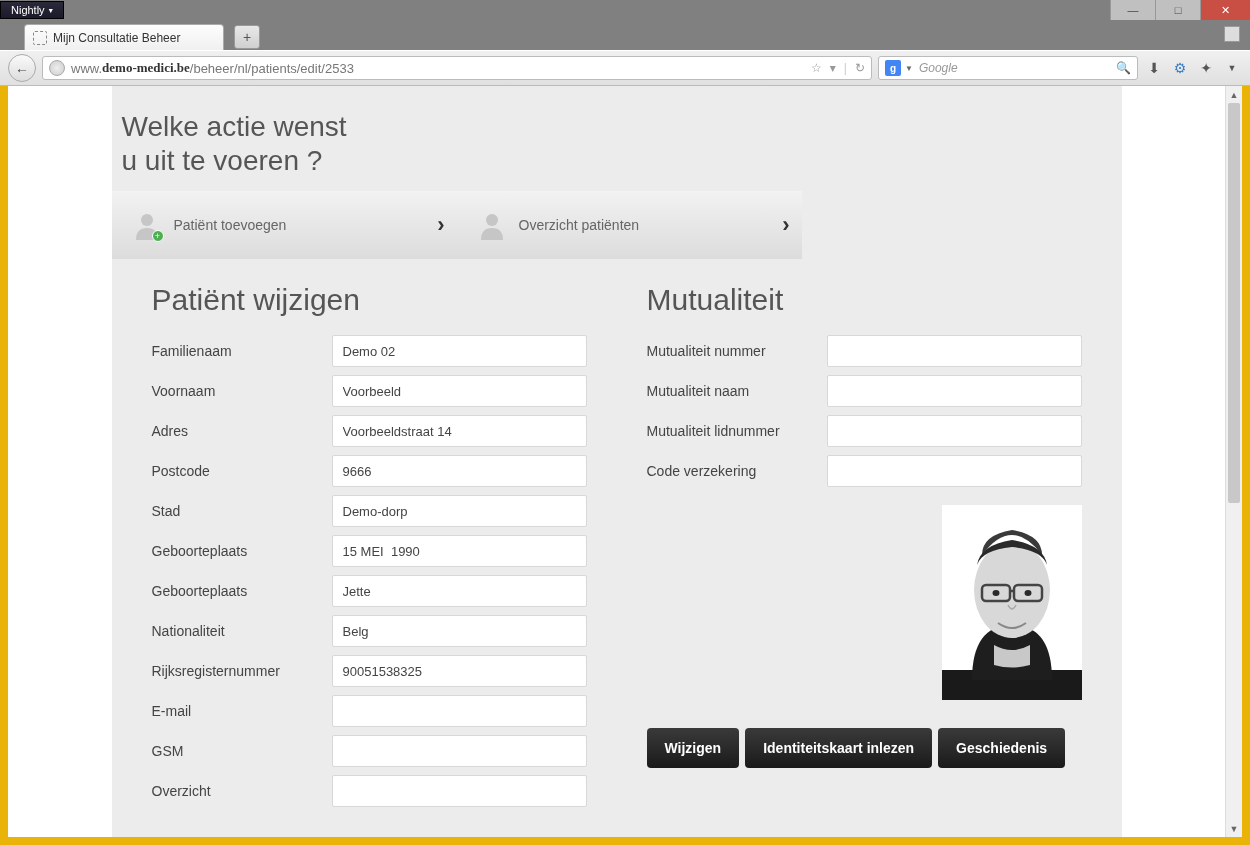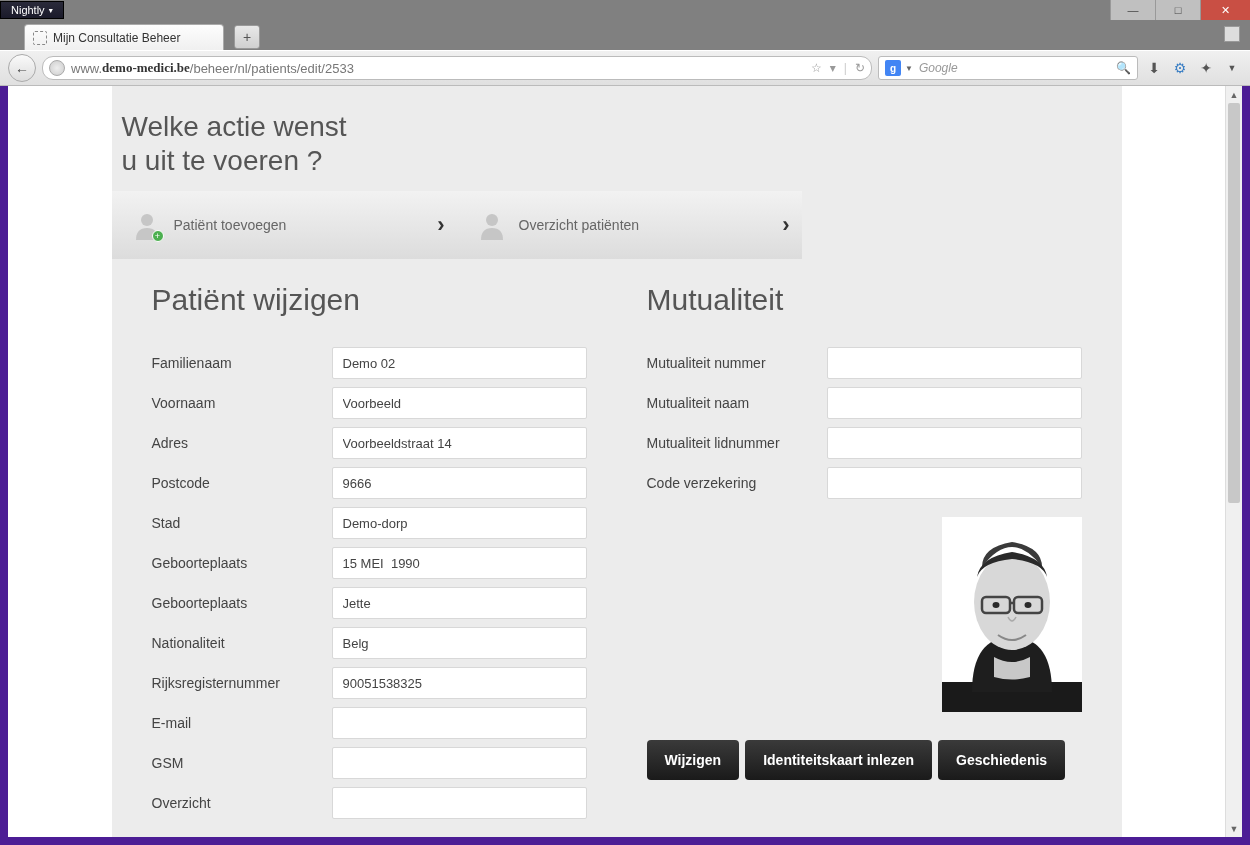--- a/index.html
+++ b/index.html
@@ -1,31 +1,31 @@
 <!DOCTYPE html>
 <html><head>
 <meta charset="utf-8">
 <style>
 * { box-sizing: border-box; margin: 0; padding: 0; }
 body { font-family: "Segoe UI", Arial, sans-serif; background: #808080; overflow: hidden; }
-.window { width: 1250px; height: 845px; background: #4c1d95; position: relative; }
+.window { width: 1250px; height: 845px; background: #eab308; position: relative; }
 .titlebar { height: 20px; background: #808080; display: flex; align-items: center; padding: 0 0; }
 .nightly-btn { background: linear-gradient(#2a2a3a,#1a1a2a); color: #fff; font-size: 11px; padding: 2px 10px; border: 1px solid #000; display: flex; align-items: center; gap: 4px; }
 .nightly-btn::after { content: "▾"; font-size: 8px; }
 .win-controls { position: absolute; right: 0; top: 0; display: flex; }
 .win-btn { width: 45px; height: 20px; display: flex; align-items: center; justify-content: center; font-size: 11px; color: #444; background: #c0c0c0; border-left: 1px solid #999; }
 .win-btn.close { background: #c94f44; color: #fff; width: 50px; }
 .tabbar { height: 30px; background: #808080; display: flex; align-items: flex-end; padding-left: 24px; gap: 4px; position: relative; }
 .tab { background: linear-gradient(#fdfdfd,#f0f0f0); border: 1px solid #aaa; border-bottom: none; border-radius: 4px 4px 0 0; height: 26px; padding: 0 30px 0 8px; display: flex; align-items: center; font-size: 12px; color: #333; min-width: 200px; position: relative; }
 .tab-icon { width: 14px; height: 14px; border: 1px dashed #888; border-radius: 2px; margin-right: 6px; }
 .newtab { width: 26px; height: 24px; background: linear-gradient(#e8e8e8,#d0d0d0); border: 1px solid #999; border-radius: 3px; display: flex; align-items: center; justify-content: center; font-size: 14px; color: #555; margin-bottom: 1px; margin-left: 6px; }
 .tab-end { position: absolute; right: 10px; top: 6px; width: 16px; height: 16px; border: 1px solid #999; background: #ddd; }
 .urlbar-row { height: 36px; background: linear-gradient(#f0f0f0,#e0e0e0); border-top: 1px solid #fff; border-bottom: 1px solid #bbb; display: flex; align-items: center; padding: 0 8px; gap: 6px; }
 .back-btn { width: 28px; height: 28px; border-radius: 50%; background: linear-gradient(#fafafa,#ddd); border: 1px solid #aaa; display: flex; align-items: center; justify-content: center; font-size: 14px; color: #444; }
-.urlbar { flex: 1; height: 24px; background: #fff; border: 1px solid #bbb; border-radius: 11px; display: flex; align-items: center; padding: 0 6px; font-size: 13px; color: #777; }
+.urlbar { flex: 1; height: 24px; background: #fff; border: 1px solid #bbb; border-radius: 3px; display: flex; align-items: center; padding: 0 6px; font-size: 13px; color: #777; }
 .urlbar .globe { width: 16px; height: 16px; border-radius: 50%; border: 1px solid #aaa; margin-right: 6px; background: radial-gradient(#eee,#ccc); }
 .urlbar .domain { color: #333; font-weight: 600; font-family: Liberation Serif, serif; }
 .urlbar .right-icons { margin-left: auto; display: flex; gap: 8px; align-items: center; color: #999; font-size: 12px; }
 .searchbox { width: 260px; height: 24px; background: #fff; border: 1px solid #bbb; border-radius: 3px; display: flex; align-items: center; padding: 0 6px; font-size: 12px; color: #888; }
 .g-icon { width: 16px; height: 16px; background: #4285f4; color: #fff; font-size: 10px; font-weight: bold; display: flex; align-items: center; justify-content: center; border-radius: 2px; margin-right: 4px; }
 .searchbox .dd { font-size: 8px; color: #666; margin-right: 6px; }
 .searchbox .mag { margin-left: auto; color: #888; }
 .toolbar-icon { width: 20px; height: 20px; display: flex; align-items: center; justify-content: center; color: #555; font-size: 14px; }
 .content-area { position: absolute; top: 86px; left: 8px; right: 8px; bottom: 8px; background: #fff; overflow: hidden; }
 .scrollbar-v { position: absolute; right: 0; top: 0; bottom: 0; width: 17px; background: #f0f0f0; border-left: 1px solid #ddd; }
@@ -35,21 +35,21 @@
 .page-inner { width: 1010px; margin: 0 auto; background: #ececec; min-height: 100%; padding: 0; position: relative; }
 .heading { font-size: 28px; font-weight: 300; color: #555; padding: 24px 0 14px 10px; line-height: 1.2; }
 .action-strip { background: linear-gradient(#f2f2f2,#dcdcdc); height: 68px; display: flex; align-items: center; width: 690px; }
 .action-item { flex: 1; display: flex; align-items: center; gap: 12px; padding: 0 20px; color: #666; font-size: 14px; position: relative; }
 .person-icon { width: 30px; height: 30px; position: relative; }
 .person-icon svg { width: 30px; height: 30px; }
 .plus-badge { position: absolute; bottom: -2px; right: -2px; width: 12px; height: 12px; background: #4caf50; border-radius: 50%; color: #fff; font-size: 9px; display: flex; align-items: center; justify-content: center; border: 1px solid #fff; }
 .action-item .chev { position: absolute; right: 12px; font-size: 22px; font-weight: bold; color: #333; }
 .columns { display: flex; gap: 60px; padding: 0 40px; }
 .col { flex: 1; }
-.section-title { font-size: 30px; font-weight: 300; color: #555; margin: 24px 0 30px 0; }
+.section-title { font-size: 30px; font-weight: 300; color: #555; margin: 24px 0 18px 0; }
 .form-row { display: flex; align-items: center; margin-bottom: 8px; }
 .form-label { width: 180px; font-size: 14px; color: #444; }
 .form-input { flex: 1; height: 32px; border: 1px solid #d8d8d8; background: #fff; padding: 0 10px; font-size: 13px; color: #444; border-radius: 2px; }
 .photo-box { width: 140px; height: 195px; background: #fff; margin-left: auto; margin-top: 18px; display: flex; align-items: center; justify-content: center; }
 .photo-box svg { width: 140px; height: 195px; }
 .btn-row { display: flex; gap: 6px; margin-top: 28px; }
 .btn { background: linear-gradient(#3a3a3a,#1a1a1a); color: #fff; font-weight: 700; font-size: 14px; padding: 12px 18px; border: none; border-radius: 4px; cursor: pointer; }
 </style>
 </head>
 <body>

